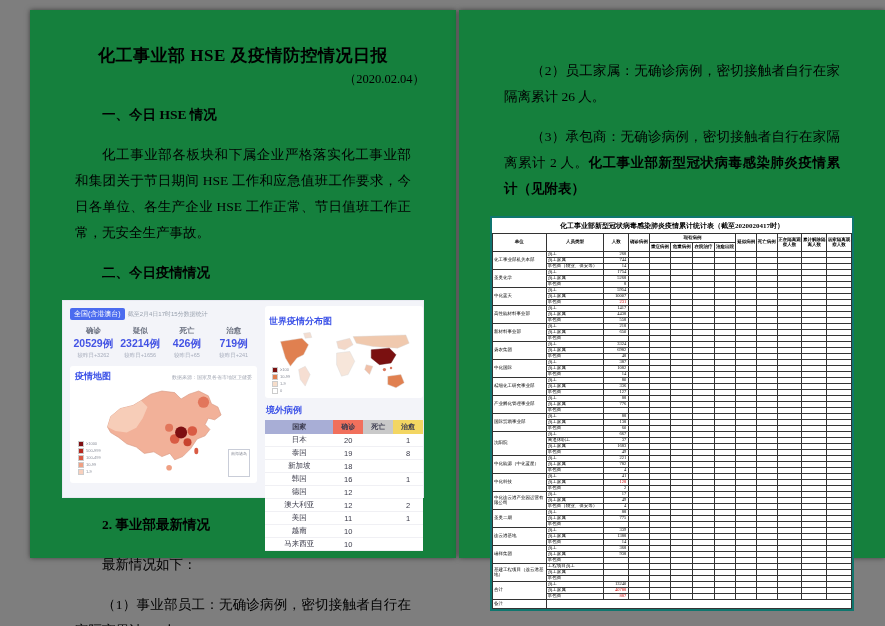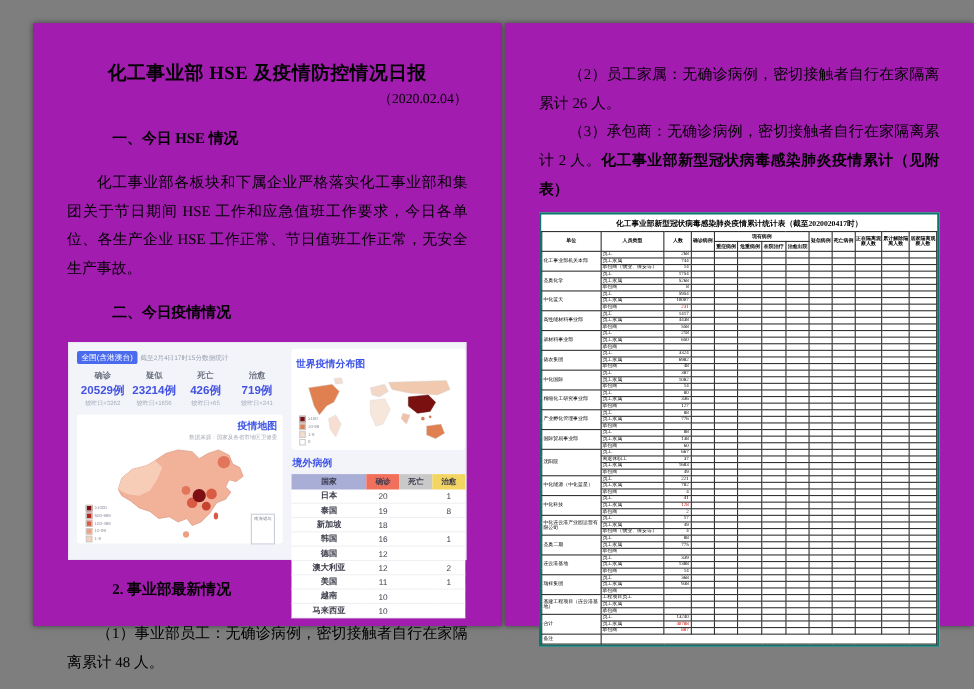--- a/index.html
+++ b/index.html
@@ -2,70 +2,70 @@
 <html><head>
 <meta charset="utf-8">
 <style>
   html,body{margin:0;padding:0;}
   body{
     width:885px;height:626px;position:relative;overflow:hidden;
     background:#7e7e7e;
     font-family:"Liberation Serif","DejaVu Serif",serif;
   }
   .page{
-    position:absolute;top:21px;width:426px;height:548px;background:#a21caf;
+    position:absolute;top:10px;width:426px;height:548px;background:#15803d;
     box-shadow:0 0 5px rgba(0,0,0,.5);
   }
   #left-page{left:30px;}
   #right-page{left:459px;}
   .page-inner{padding:34px 31px 0 31px;}
 
   .doc-title{font-size:17px;font-weight:bold;text-align:center;margin:0 0 4px;letter-spacing:.5px;}
   .doc-date{font-size:12.5px;text-align:right;margin:0 0 8px;}
   .h{font-weight:bold;font-size:13.5px;line-height:26px;text-indent:2em;margin:14px;}
-  .p{font-size:13.5px;line-height:26px;text-align:justify;text-indent:2em;margin:0;}
+  .p{font-size:13.5px;line-height:26px;text-align:justify;text-indent:2em;margin:14px;}
   .p b{font-weight:bold;}
 
   
   .snapshot{
     width:362px;height:198px;background:#f3f4f9;border:1px solid #e9eaf2;
     margin:4px 0 6px 1px;display:flex;box-sizing:border-box;
     font-family:"Liberation Sans","DejaVu Sans",sans-serif;
   }
   .snap-left{width:197px;padding:7px 3px 0 7px;box-sizing:border-box;}
   .snap-right{flex:1;padding:5px 7px 0 5px;box-sizing:border-box;}
   .badge-row{display:flex;align-items:center;}
   .badge{background:#4b6bef;color:#fff;font-size:7px;padding:1px 4px;border-radius:2px;white-space:nowrap;}
   .asof{font-size:6px;color:#98a0ad;margin-left:3px;white-space:nowrap;}
   .stats-row{display:flex;margin-top:6px;}
   .stat{flex:1;text-align:center;}
   .stat-label{font-size:7.5px;color:#6d7382;font-weight:bold;}
   .stat-value{font-size:10.5px;font-weight:bold;color:#4353e4;margin-top:1px;}
   .stat-delta{font-size:5.5px;color:#a7adbc;margin-top:1px;}
   .map-card{background:#fff;border-radius:3px;margin-top:7px;padding:4px 5px 2px;height:117px;box-sizing:border-box;}
-  .card-head{display:flex;justify-content:space-between;align-items:flex-end;flex-direction:column;}
+  .card-head{display:flex;justify-content:space-between;align-items:center;}
   .card-title{font-size:9px;font-weight:bold;color:#3d53e8;}
   .map-src{font-size:5px;color:#a3a8b4;}
   .legend{position:absolute;left:3px;bottom:4px;}
   .legend-row{display:flex;align-items:center;margin-top:1px;}
   .legend-swatch{width:4px;height:4px;margin-right:2px;border:0.5px solid #ccc;}
   .legend-label{font-size:4px;color:#8b8f9a;line-height:1;}
   .map-wrap{position:relative;height:96px;}
   .inset-box{position:absolute;right:2px;bottom:2px;border:1px solid #c9cdd8;background:#fff;
     width:22px;height:28px;font-size:4px;color:#8b8f9a;text-align:center;padding-top:1px;box-sizing:border-box;}
   .world-card{background:#fff;border-radius:3px;padding:4px 4px 2px;box-sizing:border-box;}
   .abroad-title{margin:6px 0 3px 1px;}
   table.abroad{width:100%;border-collapse:collapse;background:#fff;font-size:7.5px;}
   .abroad th{font-size:7px;font-weight:bold;color:#3c3c50;padding:2px 0;}
   .abroad th.c0{background:#a8aed6;}
   .abroad th.c1{background:#f1705c;}
   .abroad th.c2{background:#c9c9c9;}
   .abroad th.c3{background:#f3d662;}
   .abroad td{text-align:center;height:10px;border-bottom:1px solid #f0f0f4;color:#3b3b4a;}
-  .abroad td.country{font-weight:bold;}
+  .abroad td.country{font-weight:normal;}
 
   
   .att{border:2px solid #0f766e;margin-top:8px;background:#fff;}
   .att-title{font-size:7px;font-weight:bold;text-align:center;padding:3px 0 2px;}
   table.main{width:100%;border-collapse:collapse;table-layout:fixed;
     font-family:"Liberation Serif","DejaVu Serif",serif;}
   .main th,.main td{border:1px solid #333;font-size:4.5px;line-height:1.1;padding:0;
     text-align:center;overflow:hidden;}
   .main th{font-weight:bold;height:8px;}
   .main td{height:5px;}
@@ -262,20 +262,21 @@
                 <td>10</td>
                 <td></td>
                 <td></td>
               </tr>
             </tbody>
         </table>
       </div>
     </div>
 
     <p class="h">2. 事业部最新情况</p>
+    <p class="p">最新情况如下：</p>
     <p class="p">（1）事业部员工：无确诊病例，密切接触者自行在家隔离累计 48 人。</p>
   </div>
 </div>
 
 <div class="page" id="right-page">
   <div class="page-inner">
     <p class="p">（2）员工家属：无确诊病例，密切接触者自行在家隔离累计 26 人。</p>
     <p class="p"><span>（3）承包商：无确诊病例，密切接触者自行在家隔离累计 2 人。</span><b>化工事业部新型冠状病毒感染肺炎疫情累计（见附表）</b></p>
 
     <div class="att">

